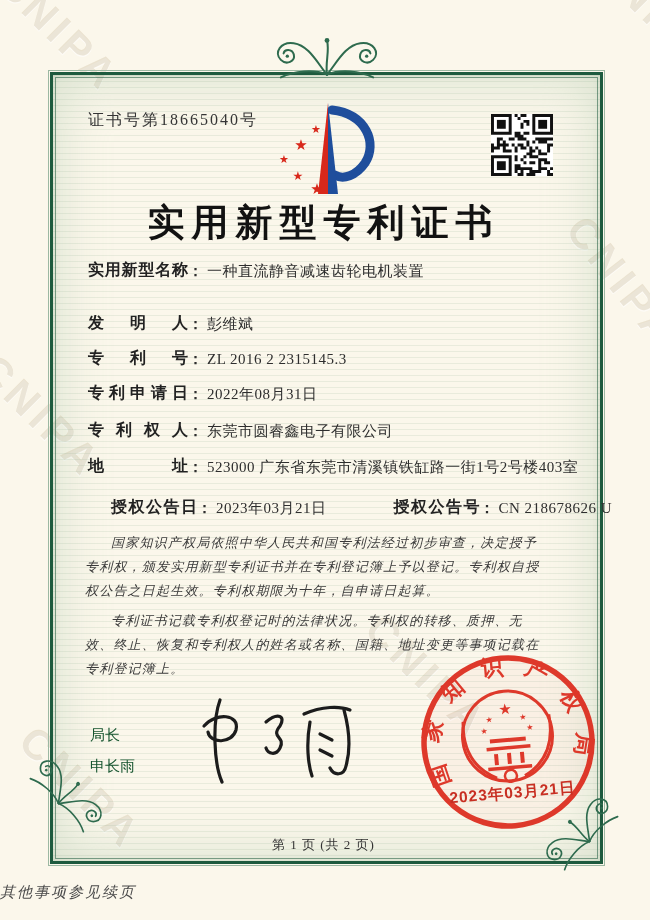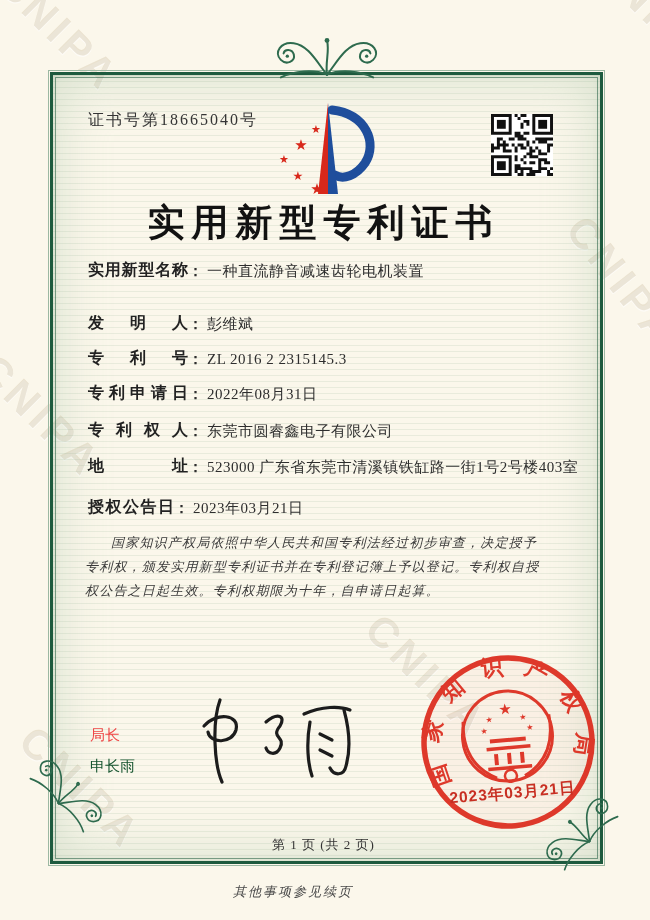--- a/index.html
+++ b/index.html
@@ -30,39 +30,39 @@
 
   .title{position:absolute;left:50px;top:198px;width:547px;text-align:center;
          font-size:37px;font-weight:bold;letter-spacing:7px;color:#121212;}
 
   .row{position:absolute;left:88px;width:486px;font-size:15px;white-space:nowrap;color:#2e2e2e;}
   .row .lbl{display:inline-block;width:100px;font-size:16px;font-weight:600;color:#222;
             text-align:justify;text-align-last:justify;vertical-align:bottom;}
   .row .col{font-weight:600;margin-right:4px;}
   .row .val{letter-spacing:.5px;}
   .grant-row{display:flex;gap:44px;}
-  .grant-row .lbl{width:86px;}
+  .grant-row .lbl{width:86px;margin-left:23px;}
 
   .paras{position:absolute;left:85px;top:531px;width:482px;font-size:13px;line-height:1.85;
          letter-spacing:1.2px;color:#3a3a3a;font-style:italic;}
   .paras p{margin:0 18px 6px 0;text-indent:2em;}
 
   .sig-title{position:absolute;left:90px;top:726px;font-size:15px;
-             font-family:"Liberation Sans","DejaVu Sans",sans-serif;color:#ef4444;}
+             font-family:"Liberation Sans","DejaVu Sans",sans-serif;color:#14532d;}
   .sig-name{position:absolute;left:90px;top:757px;font-size:15px;
             font-family:"Liberation Sans","DejaVu Sans",sans-serif;color:#14532d;}
   .signature{position:absolute;left:182px;top:688px;}
 
   .seal{position:absolute;left:418px;top:652px;width:180px;height:180px;z-index:4;
         transform:rotate(-5deg);mix-blend-mode:multiply;opacity:.93;}
 
   .page-info{position:absolute;left:50px;top:836px;width:547px;text-align:center;
              font-size:13px;letter-spacing:1px;color:#333;}
-  .cont-note{position:absolute;left:0;top:883px;width:586px;text-align:center;
-             font-size:13px;letter-spacing:2px;color:#4a4a4a;font-style:italic;}
+  .cont-note{position:absolute;left:0;top:883px;width:586px;
+             font-size:15px;letter-spacing:2px;color:#4a4a4a;font-style:italic;}
 </style>
 </head>
 <body>
 
 <div class="page">
 
   <div class="wm" style="left:-18px;top:6px;transform:rotate(45deg);">CNIPA</div>
   <div class="wm" style="left:578px;top:-12px;transform:rotate(45deg);">CNIPA</div>
   <div class="wm" style="left:546px;top:258px;transform:rotate(52deg);">CNIPA</div>
   <div class="wm" style="left:-36px;top:392px;transform:rotate(45deg);">CNIPA</div>
@@ -141,24 +141,28 @@
     <div class="row" style="top:420px;">
       <span class="lbl">专利权人</span><span class="col">：</span><span class="val">东莞市圆睿鑫电子有限公司</span>
     </div>
     <div class="row" style="top:456px;">
       <span class="lbl">地址</span><span class="col">：</span><span class="val">523000 广东省东莞市清溪镇铁缸路一街1号2号楼403室</span>
     </div>
     <div class="row grant-row" style="top:497px;">
       <span>
         <span class="lbl">授权公告日</span><span class="col">：</span><span class="val">2023年03月21日</span>
       </span>
+      <span>
+        <span class="lbl">授权公告号</span><span class="col">：</span><span class="val">CN 218678626 U</span>
+      </span>
     </div>
 
     <div class="paras">
       <p>国家知识产权局依照中华人民共和国专利法经过初步审查，决定授予专利权，颁发实用新型专利证书并在专利登记簿上予以登记。专利权自授权公告之日起生效。专利权期限为十年，自申请日起算。</p>
+      <p>专利证书记载专利权登记时的法律状况。专利权的转移、质押、无效、终止、恢复和专利权人的姓名或名称、国籍、地址变更等事项记载在专利登记簿上。</p>
     </div>
 
     <div class="sig-title">局长</div>
     <div class="sig-name">申长雨</div>
 
     <svg class="signature" width="190" height="100" viewBox="0 0 190 100">
       <g fill="none" stroke="#1c1c1c" stroke-width="3.2" stroke-linecap="round">
         <path d="M38,12 C30,34 32,76 40,94"></path>
         <path d="M22,38 C34,24 58,26 54,42 C50,56 28,56 26,44"></path>
         <path d="M84,34 C96,24 104,28 98,38 C88,50 104,48 98,60 C94,68 86,66 84,60"></path>

